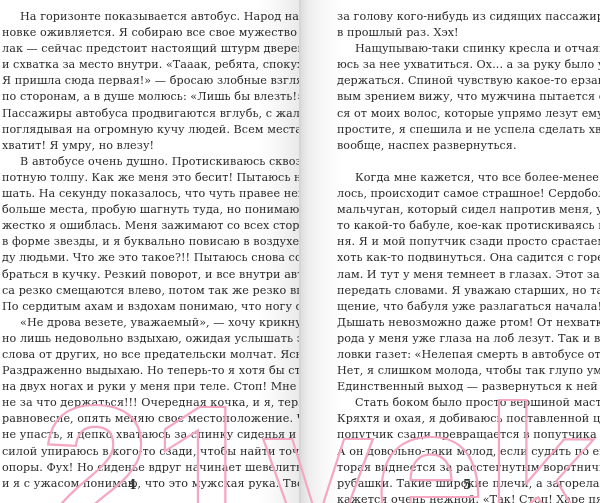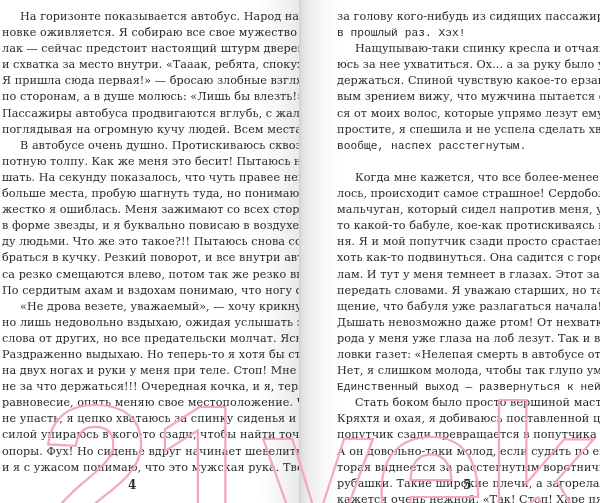--- a/index.html
+++ b/index.html
@@ -17,21 +17,21 @@
   .gutter-line { position:absolute; left:299px; top:0; width:2px; height:503px; background:#d6d6d6; }
   .text {
     position:absolute;
     font-size:11.2px; line-height:16.1px;
     text-align:justify; text-align-last:auto;
     letter-spacing:0.05px;
   }
   .page-left .text { left:2px; top:9px; width:266px; }
   .page-right .text { left:37px; top:9px; width:263px; }
   .line { display:block; white-space:nowrap; height:16.1px; text-align:justify; text-align-last:justify; }
-  .line.last { text-align-last:left;font-family:Liberation Mono, monospace; }
+  .line.last { text-align-last:left; }
   .line.indent { text-indent:18px; }
   .line.blank { height:16.1px; }
   .page-num {
     position:absolute; font-size:12px; font-weight:bold; color:#333;
   }
   .page-left .page-num { left:128px; top:478px; }
   .page-right .page-num { left:163px; top:478px; }
   .watermark {
     position:absolute; left:40px; top:395px; width:560px; height:108px;
     pointer-events:none;
@@ -43,20 +43,21 @@
 <div class="page page-left">
   <div class="text" id="left-text">
       <span class="line indent">На горизонте показывается автобус. Народ на оста-</span>
       <span class="line">новке оживляется. Я собираю все свое мужество в ку-</span>
       <span class="line">лак — сейчас предстоит настоящий штурм дверей</span>
       <span class="line">и схватка за место внутри. «Тааак, ребята, спокуха!</span>
       <span class="line">Я пришла сюда первая!» — бросаю злобные взгляды</span>
       <span class="line">по сторонам, а в душе молюсь: «Лишь бы влезть!»</span>
       <span class="line">Пассажиры автобуса продвигаются вглубь, с жалостью</span>
       <span class="line">поглядывая на огромную кучу людей. Всем места не</span>
+      <span class="line last">хватит! Я умру, но влезу!</span>
       <span class="line indent">В автобусе очень душно. Протискиваюсь сквозь эту</span>
       <span class="line">потную толпу. Как же меня это бесит! Пытаюсь не ды-</span>
       <span class="line">шать. На секунду показалось, что чуть правее немного</span>
       <span class="line">больше места, пробую шагнуть туда, но понимаю, как</span>
       <span class="line">жестко я ошиблась. Меня зажимают со всех сторон</span>
       <span class="line">в форме звезды, и я буквально повисаю в воздухе меж-</span>
       <span class="line">ду людьми. Что же это такое?!! Пытаюсь снова со-</span>
       <span class="line">браться в кучку. Резкий поворот, и все внутри автобу-</span>
       <span class="line">са резко смещаются влево, потом так же резко вправо.</span>
       <span class="line">По сердитым ахам и вздохам понимаю, что ногу отда-</span>
@@ -78,21 +79,21 @@
 <div class="page page-right">
   <div class="text" id="right-text">
       <span class="line">за голову кого-нибудь из сидящих пассажиров, как</span>
       <span class="line last">в прошлый раз. Хэх!</span>
       <span class="line indent">Нащупываю-таки спинку кресла и отчаянно пыта-</span>
       <span class="line">юсь за нее ухватиться. Ох... а за руку было удобней</span>
       <span class="line">держаться. Спиной чувствую какое-то ерзанье. Боко-</span>
       <span class="line">вым зрением вижу, что мужчина пытается отвернуть-</span>
       <span class="line">ся от моих волос, которые упрямо лезут ему в рот. Ну,</span>
       <span class="line">простите, я спешила и не успела сделать хвостик, и,</span>
-      <span class="line last">вообще, наспех расстегнутым.</span>
+      <span class="line last">вообще, наспех развернуться.</span>
       <span class="line blank"></span>
       <span class="line indent">Когда мне кажется, что все более-менее устакани-</span>
       <span class="line">лось, происходит самое страшное! Сердобольный</span>
       <span class="line">мальчуган, который сидел напротив меня, уступает мес-</span>
       <span class="line">то какой-то бабуле, кое-как протискиваясь мимо ме-</span>
       <span class="line">ня. Я и мой попутчик сзади просто срастаемся, чтобы</span>
       <span class="line">хоть как-то подвинуться. Она садится с горем попо-</span>
       <span class="line">лам. И тут у меня темнеет в глазах. Этот запах! Это не</span>
       <span class="line">передать словами. Я уважаю старших, но такое ощу-</span>
       <span class="line">щение, что бабуля уже разлагаться начала! Я не дышу.</span>

